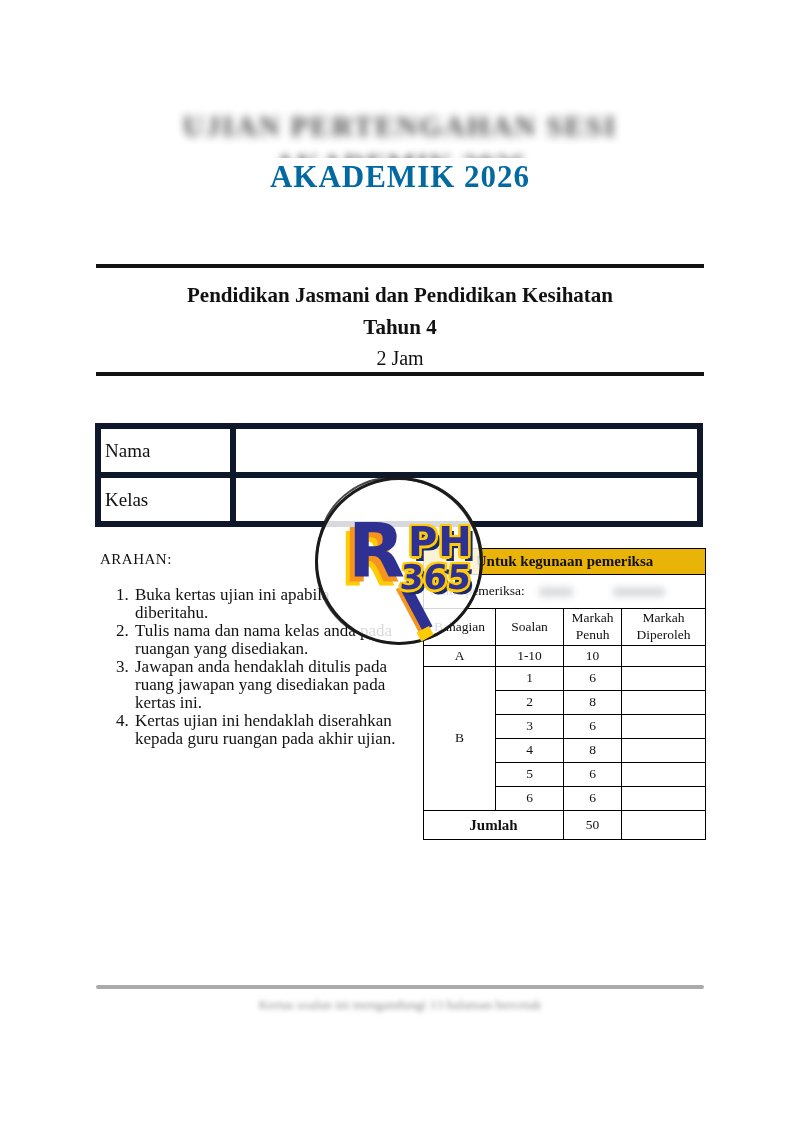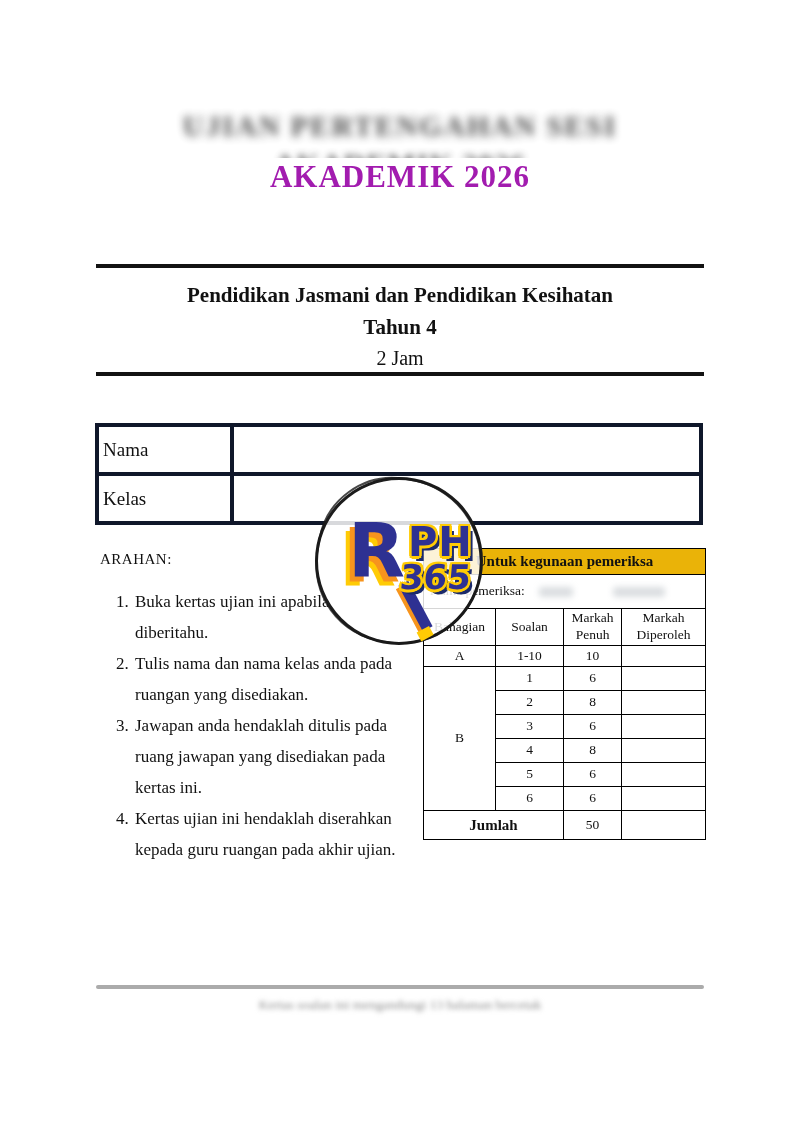--- a/index.html
+++ b/index.html
@@ -30,57 +30,57 @@
   }
   .blur-strip span {
     display: inline-block;
     font-size: 30px; font-weight: bold; letter-spacing: 1px;
     color: #3a3a3a; filter: blur(3.5px); opacity: .8;
   }
   .main-title {
     position: absolute; top: 159px; left: 0; width: 100%;
     text-align: center;
     font-size: 31px; font-weight: bold; letter-spacing: 1px;
-    color: #a21caf;
+    color: #0369a1;
   }
 
   
   .rule { position: absolute; left: 96px; width: 608px; background: #121212; }
   .rule-1 { top: 264px; height: 4px; }
   .rule-2 { top: 372px; height: 4px; }
 
   
   .subject { position: absolute; top: 283px; left: 0; width: 100%; text-align: center; }
   .subject .line1 { font-size: 21px; font-weight: bold; }
   .subject .line2 { font-size: 21px; font-weight: bold; margin-top: 7px; }
   .subject .line3 { font-size: 20px; font-weight: normal; margin-top: 7px; }
 
   
   .name-table {
     position: absolute; top: 423px; left: 95px;
     width: 608px; border-collapse: collapse; table-layout: fixed;
   }
   .name-table td {
-    border: 4px solid #0f172a;
+    border: 6px solid #0f172a;
     font-size: 19px;
     padding-left: 4px;
     vertical-align: middle;
   }
   .name-table .lbl { width: 135px; }
   .name-table tr { height: 49px; }
 
   
   .arahan-heading {
     position: absolute; top: 551px; left: 100px;
     font-size: 15px; font-weight: normal; letter-spacing: .5px;
   }
   .arahan-list {
     position: absolute; top: 586px; left: 104px;
     width: 302px;
-    font-size: 17px; line-height: 31px;
+    font-size: 17px; line-height: 18px;
     list-style-position: outside;
     padding-left: 29px;
   }
   .arahan-list li { padding-left: 2px; }
 
   
   .examiner-table {
     position: absolute; top: 548px; left: 423px;
     width: 282px; border-collapse: collapse; table-layout: fixed;
     font-size: 13.5px;

